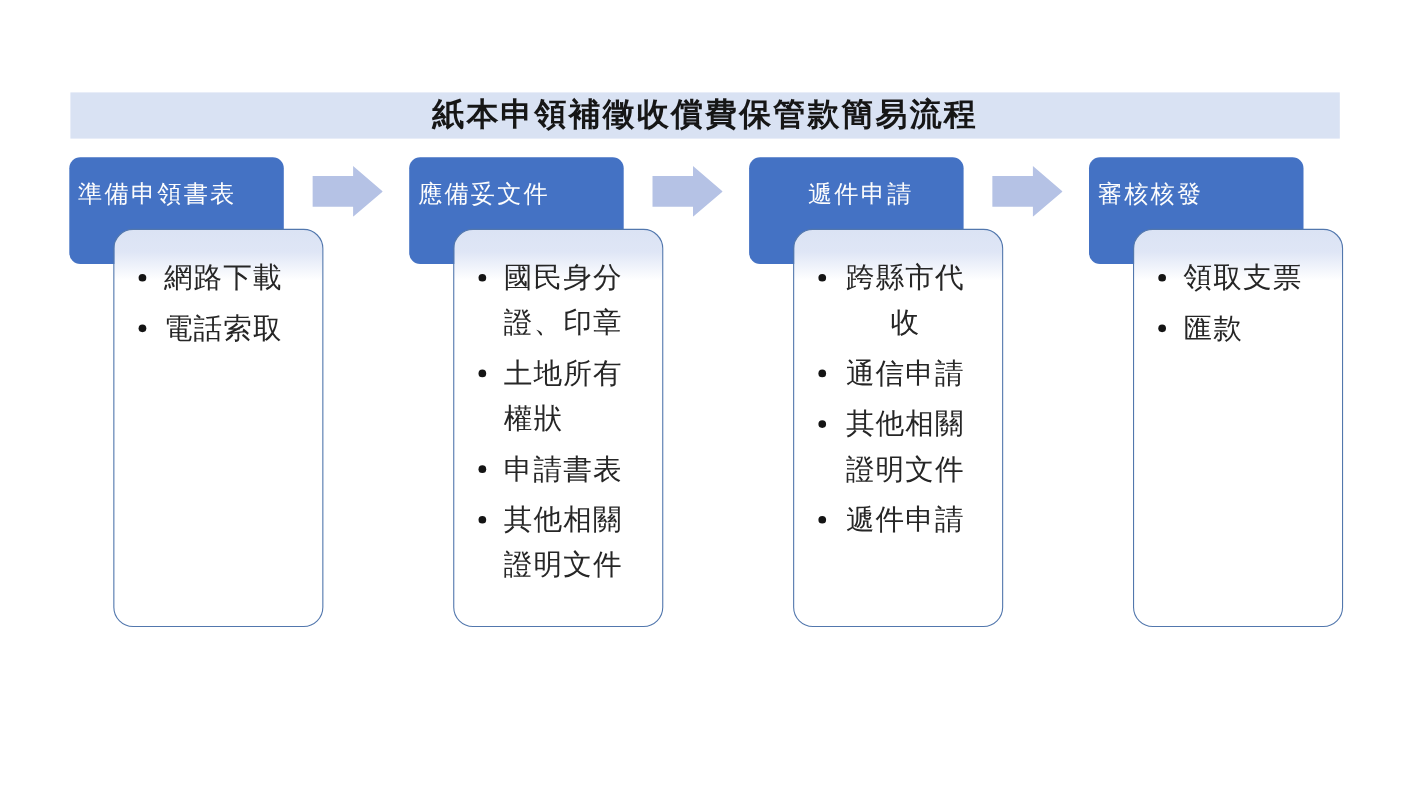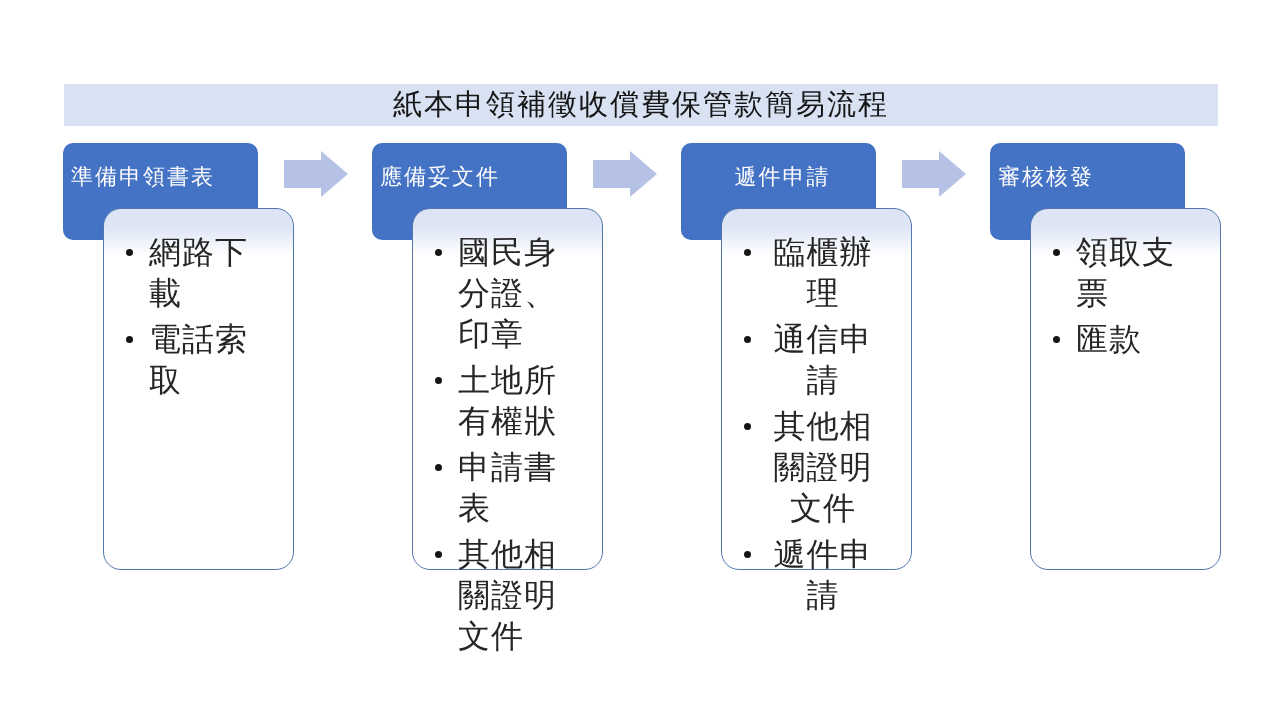--- a/index.html
+++ b/index.html
@@ -9,21 +9,21 @@
     font-family:"Liberation Sans","DejaVu Sans",sans-serif;
   }
 
   
   .banner {
     position:absolute; left:64px; top:84px; width:1154px; height:42px;
     background:#D9E2F3;
     display:flex; align-items:center; justify-content:center;
   }
   .banner-title {
-    font-size:29px; font-weight:normal; color:#161616; letter-spacing:2px;
+    font-size:29px; font-weight:bold; color:#161616; letter-spacing:2px;
   }
 
   
   .step { position:absolute; top:143px; width:310px; height:430px; }
   .step-1 { left:63px; }
   .step-2 { left:372px; }
   .step-3 { left:681px;text-align:center; }
   .step-4 { left:990px; }
 
   .hdr {
@@ -39,21 +39,21 @@
     border:1px solid #5277AD; border-radius:18px;
     background:linear-gradient(180deg,#dbe3f4 0px,#dfe6f6 20px,#ffffff 46px);
   }
   .card ul { margin:0; padding:23px 0 0 20px; list-style:none; }
   .card li { display:flex; margin-bottom:5px; }
   .dot {
     width:7px; height:7px; border-radius:50%; background:#141414;
     margin:17px 16px 0 2px; flex-shrink:0;
   }
   .txt {
-    width:112px; font-size:32px; line-height:41px; color:#262626;
+    width:112px; font-size:26px; line-height:41px; color:#262626;
     letter-spacing:1px; word-break:break-all;font-family:Liberation Serif, serif;
   }
 
   
   .arrow { position:absolute; top:151px; width:64px; height:46px; }
   .arrow-1 { left:284px; }
   .arrow-2 { left:593px; }
   .arrow-3 { left:902px; }
   .arrow svg { display:block; width:64px; height:46px; }
 </style>
@@ -115,21 +115,21 @@
     <polygon points="0,9 37,9 37,0 64,23 37,46 37,37 0,37" fill="#B5C2E5"></polygon>
   </svg>
 </div>
 
 <div class="step step-3">
   <div class="hdr">遞件申請</div>
   <div class="card">
     <ul>
       <li>
         <span class="dot"></span>
-        <span class="txt">臨櫃辦理</span>
+        <span class="txt">跨縣市代收</span>
       </li>
       <li>
         <span class="dot"></span>
         <span class="txt">通信申請</span>
       </li>
       <li>
         <span class="dot"></span>
         <span class="txt">其他相關證明文件</span>
       </li>
       <li>

